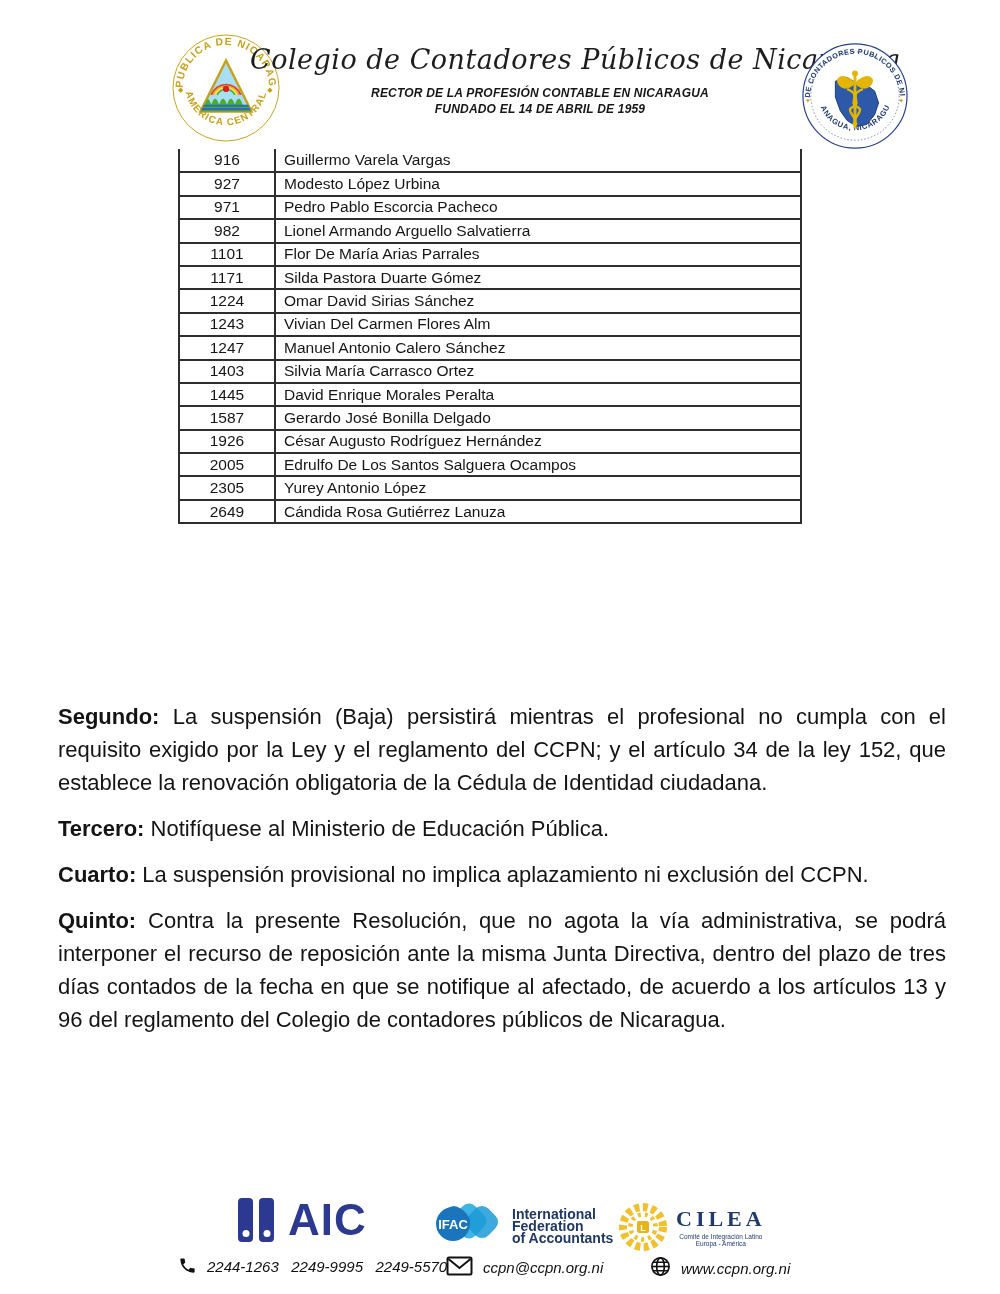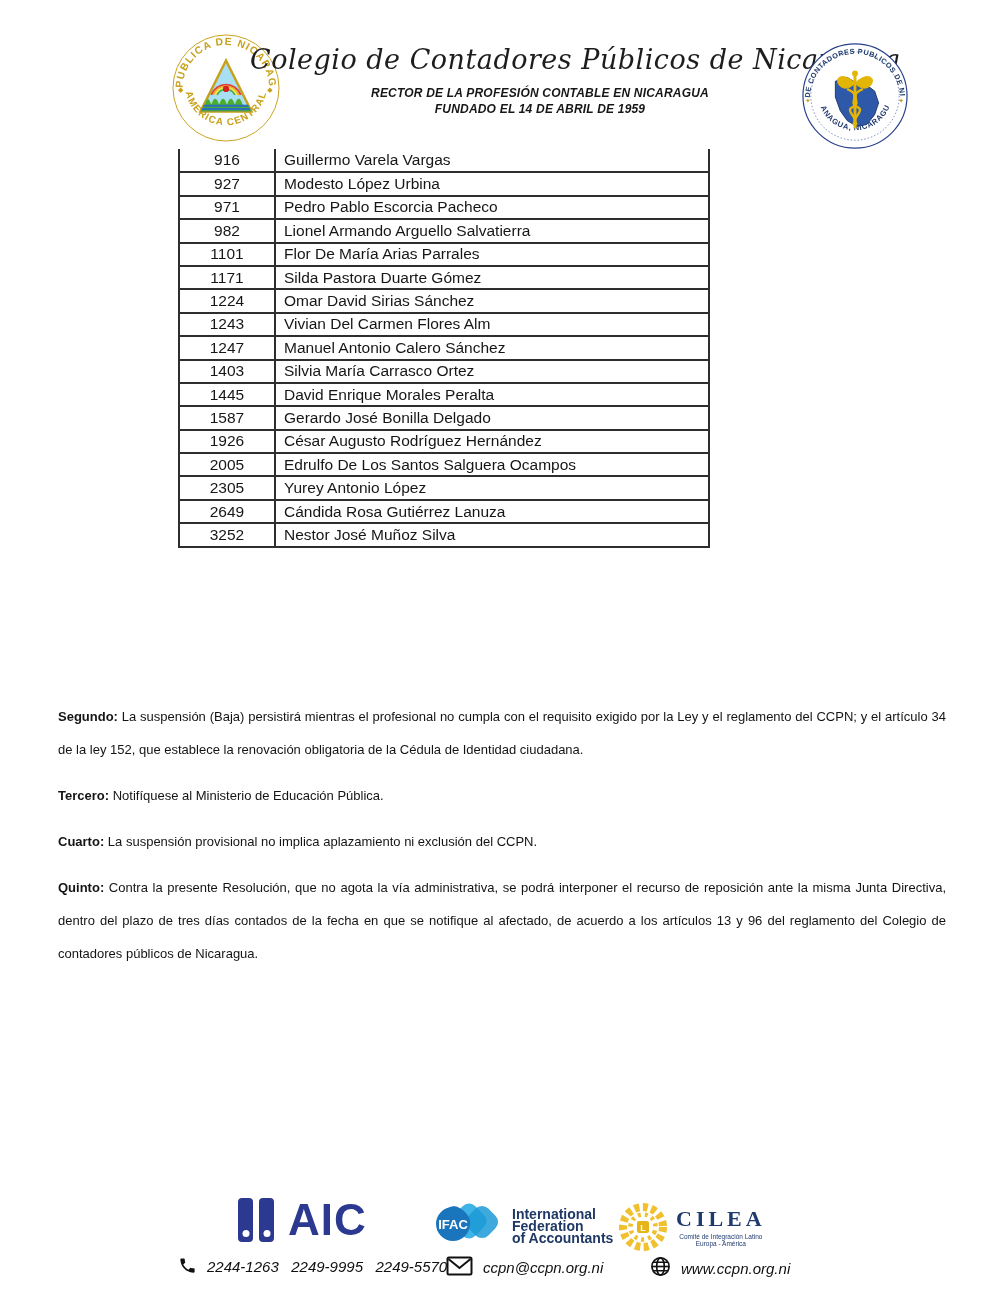--- a/index.html
+++ b/index.html
@@ -10,29 +10,29 @@
   
   .seal-left  { position:absolute; left:172px; top:34px;  width:108px; height:108px; }
   .seal-right { position:absolute; left:797px; top:42px;  width:116px; height:108px; }
   .title-block { position:absolute; left:250px; top:44px; width:580px; text-align:center; }
   .org-title { font-family:"DejaVu Serif", serif; font-style:italic; font-weight:500;
                font-size:27px; color:#1d1d1d; white-space:nowrap; letter-spacing:.5px; }
   .org-subtitle { margin-top:10px; font-size:12px; font-weight:bold; font-style:italic;
                   line-height:16px; color:#161616; letter-spacing:.2px; }
 
   
-  .member-table { position:absolute; left:178px; top:149px; width:532px;
+  .member-table { position:absolute; left:178px; top:149px; width:624px;
                   border-collapse:collapse; border-left:2px solid #2e2e2e; border-right:2px solid #2e2e2e; }
   .member-table td { border-bottom:2px solid #2e2e2e; font-size:15.5px; height:23.4px;
                      padding:0 8px; color:#161616; }
   .member-table td.num { width:96px; text-align:center; border-right:2px solid #2e2e2e; padding:0 4px; }
 
   
   .paragraphs { position:absolute; left:58px; top:700px; width:888px; }
-  .paragraphs p { font-size:13px; line-height:33px; text-align:justify; margin-bottom:13px; color:#141414; }
+  .paragraphs p { font-size:22px; line-height:33px; text-align:justify; margin-bottom:13px; color:#141414; }
   .plabel { font-weight:bold; }
 
   
   .footer { position:absolute; left:0; top:1192px; width:796px; height:100px; }
 
   .aic-logo { position:absolute; left:238px; top:6px; display:flex; align-items:flex-end; }
   .aic-bar { width:15px; height:44px; background:#2b3990; border-radius:4px; position:relative; margin-right:6px; }
   .aic-bar .dot { position:absolute; left:50%; transform:translateX(-50%); bottom:5px;
                   width:7px; height:7px; background:#fff; border-radius:50%; }
   .aic-word { font-size:44px; font-weight:bold; color:#2b3990; letter-spacing:1px;
@@ -183,24 +183,20 @@
           <td class="nm">Edrulfo De Los Santos Salguera Ocampos</td>
         </tr>
         <tr>
           <td class="num">2305</td>
           <td class="nm">Yurey Antonio López</td>
         </tr>
         <tr>
           <td class="num">2649</td>
           <td class="nm">Cándida Rosa Gutiérrez Lanuza</td>
         </tr>
-        <tr>
-          <td class="num">3252</td>
-          <td class="nm">Nestor José Muñoz Silva</td>
-        </tr>
       </tbody>
   </table>
 
   <div class="paragraphs">
       <p><span class="plabel">Segundo: </span><span>La suspensión (Baja) persistirá mientras el profesional no cumpla con el requisito exigido por la Ley y el reglamento del CCPN; y el artículo 34 de la ley 152, que establece la renovación obligatoria de la Cédula de Identidad ciudadana.</span></p>
       <p><span class="plabel">Tercero: </span><span>Notifíquese al Ministerio de Educación Pública.</span></p>
       <p><span class="plabel">Cuarto: </span><span>La suspensión provisional no implica aplazamiento ni exclusión del CCPN.</span></p>
       <p><span class="plabel">Quinto: </span><span>Contra la presente Resolución, que no agota la vía administrativa, se podrá interponer el recurso de reposición ante la misma Junta Directiva, dentro del plazo de tres días contados de la fecha en que se notifique al afectado, de acuerdo a los artículos 13 y 96 del reglamento del Colegio de contadores públicos de Nicaragua.</span></p>
     </div>
 

